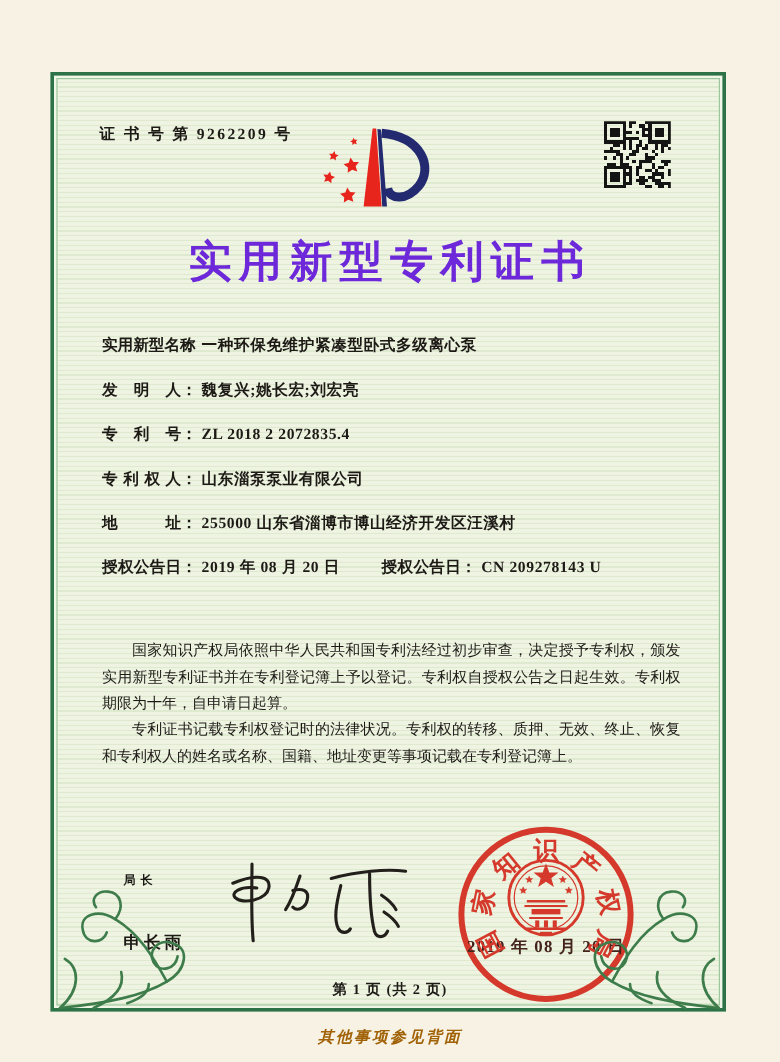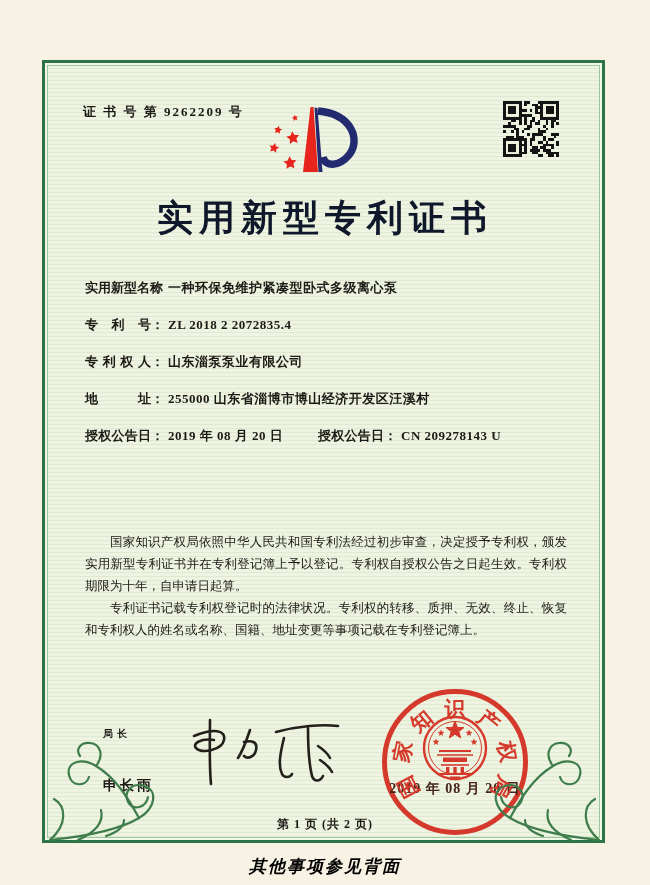--- a/index.html
+++ b/index.html
@@ -31,21 +31,21 @@
   
   .cert-no{
     position:absolute;left:83px;top:103px;
     font-size:13px;font-weight:600;letter-spacing:2px;
   }
   .logo{position:absolute;left:255px;top:95px;width:120px;height:95px;}
   .qr{position:absolute;left:503px;top:101px;width:56px;height:56px;}
   .title{
     position:absolute;left:0;top:194px;width:100%;
     text-align:center;font-size:36px;font-weight:700;letter-spacing:6px;
-    color:#0f172a;
+    color:#6d28d9;
   }
   
   .fields{position:absolute;left:85px;top:278px;width:482px;font-size:13px;}
   .field-row{line-height:20px;margin-bottom:17px;white-space:nowrap;position:relative;}
   .flabel{
     display:inline-block;width:66px;
     text-align:justify;text-align-last:justify;
     font-weight:600;vertical-align:bottom;
   }
   .fcolon::before{content:"：";font-weight:600;}
@@ -77,22 +77,22 @@
     text-align:center;font-size:14px;font-weight:700;
     color:#44231c;letter-spacing:1px;white-space:nowrap;
   }
   
   .page-footer{
     position:absolute;left:0;top:816px;width:100%;
     text-align:center;font-size:12px;font-weight:600;letter-spacing:1px;
   }
   .back-note{
     position:absolute;left:0;top:855px;width:100%;
-    text-align:center;font-size:17px;font-style:italic;
-    font-weight:600;letter-spacing:2px;color:#000000;
+    text-align:center;font-size:13px;font-style:italic;
+    font-weight:600;letter-spacing:2px;color:#a16207;
   }
   
   .flourish{position:absolute;width:145px;height:105px;}
   .flourish.bl{left:44px;top:740px;}
   .flourish.br{left:460px;top:740px;transform:scaleX(-1);}
 </style>
 </head>
 <body>
 
 <div class="page">
@@ -353,20 +353,23 @@
       </g>
     </svg>
 
   <div class="title">实用新型专利证书</div>
 
   <div class="fields">
     <div class="field-row">
       <span class="flabel">实用新型名称</span><span class="fcolon"></span><span class="fvalue">一种环保免维护紧凑型卧式多级离心泵</span>
     </div>
     <div class="field-row">
+      <span class="flabel">发明人</span><span class="fcolon"></span><span class="fvalue">魏复兴;姚长宏;刘宏亮</span>
+    </div>
+    <div class="field-row">
       <span class="flabel">专利号</span><span class="fcolon"></span><span class="fvalue">ZL 2018 2 2072835.4</span>
     </div>
     <div class="field-row">
       <span class="flabel">专利权人</span><span class="fcolon"></span><span class="fvalue">山东淄泵泵业有限公司</span>
     </div>
     <div class="field-row">
       <span class="flabel">地址</span><span class="fcolon"></span><span class="fvalue">255000 山东省淄博市博山经济开发区汪溪村</span>
     </div>
     <div class="field-row">
       <span class="flabel">授权公告日</span><span class="fcolon"></span><span class="fvalue">2019 年 08 月 20 日</span>

